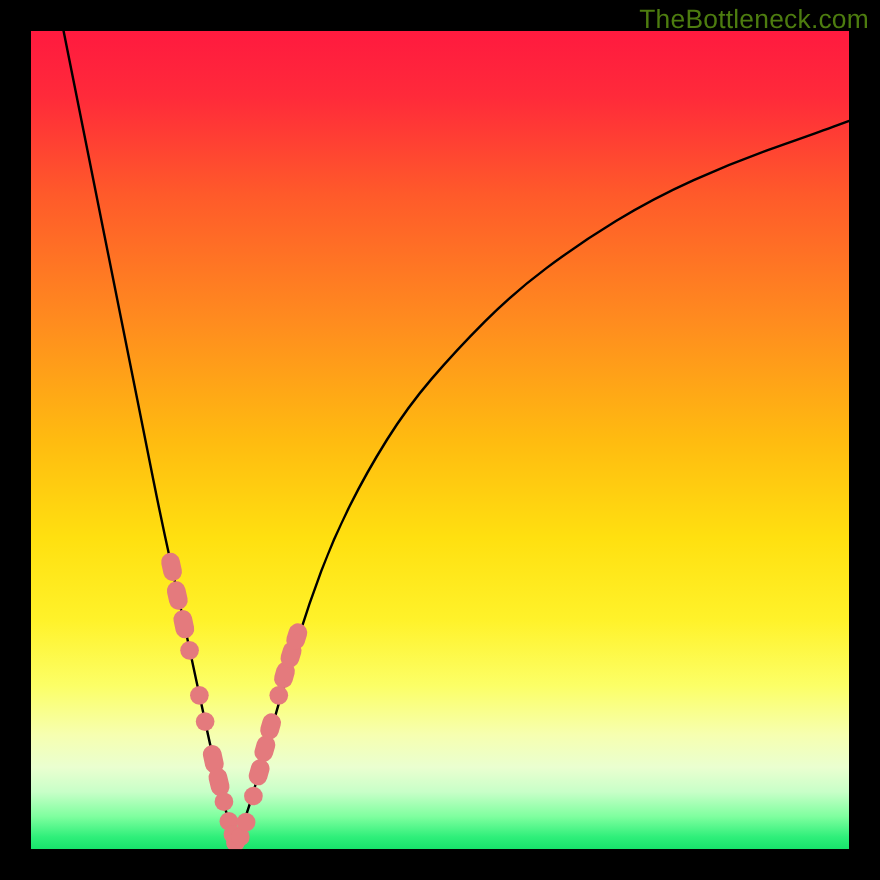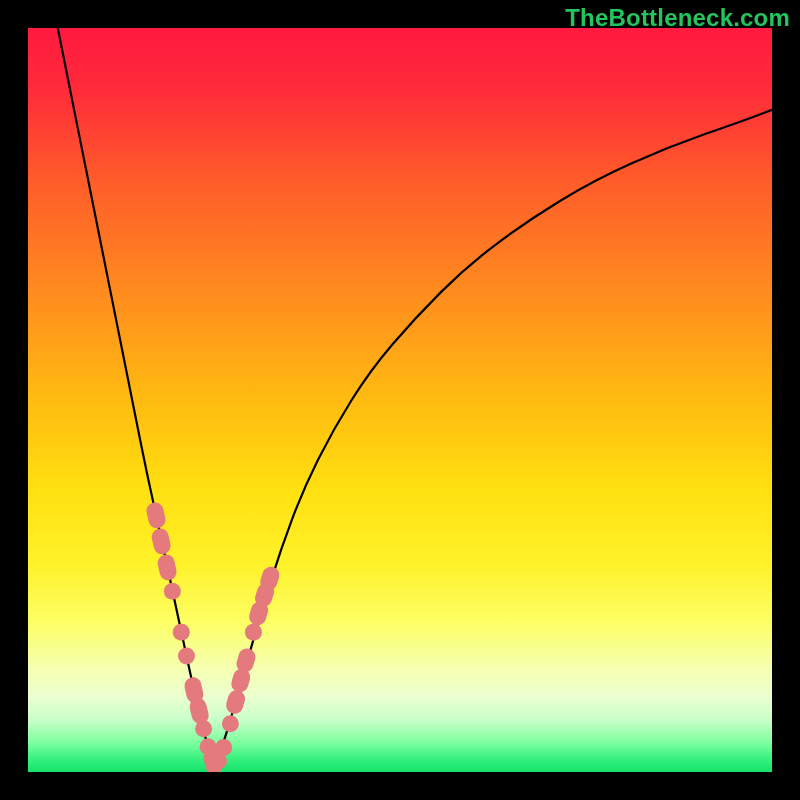--- a/index.html
+++ b/index.html
@@ -23,23 +23,23 @@
     top: 28px;
     left: 28px;
     width: 744px;
     height: 744px;
     overflow: hidden;
   }
   .watermark {
     position: absolute;
     top: 4px;
     right: 10px;
-    color: #22c55e;
+    color: #4d7c0f;
     font-size: 24px;
-    font-weight: 700;
+    font-weight: 400;
     letter-spacing: 0.2px;
     user-select: none;
   }
   svg { display: block; }
 </style>
 </head>
 <body>
 
 <div class="frame">
 

